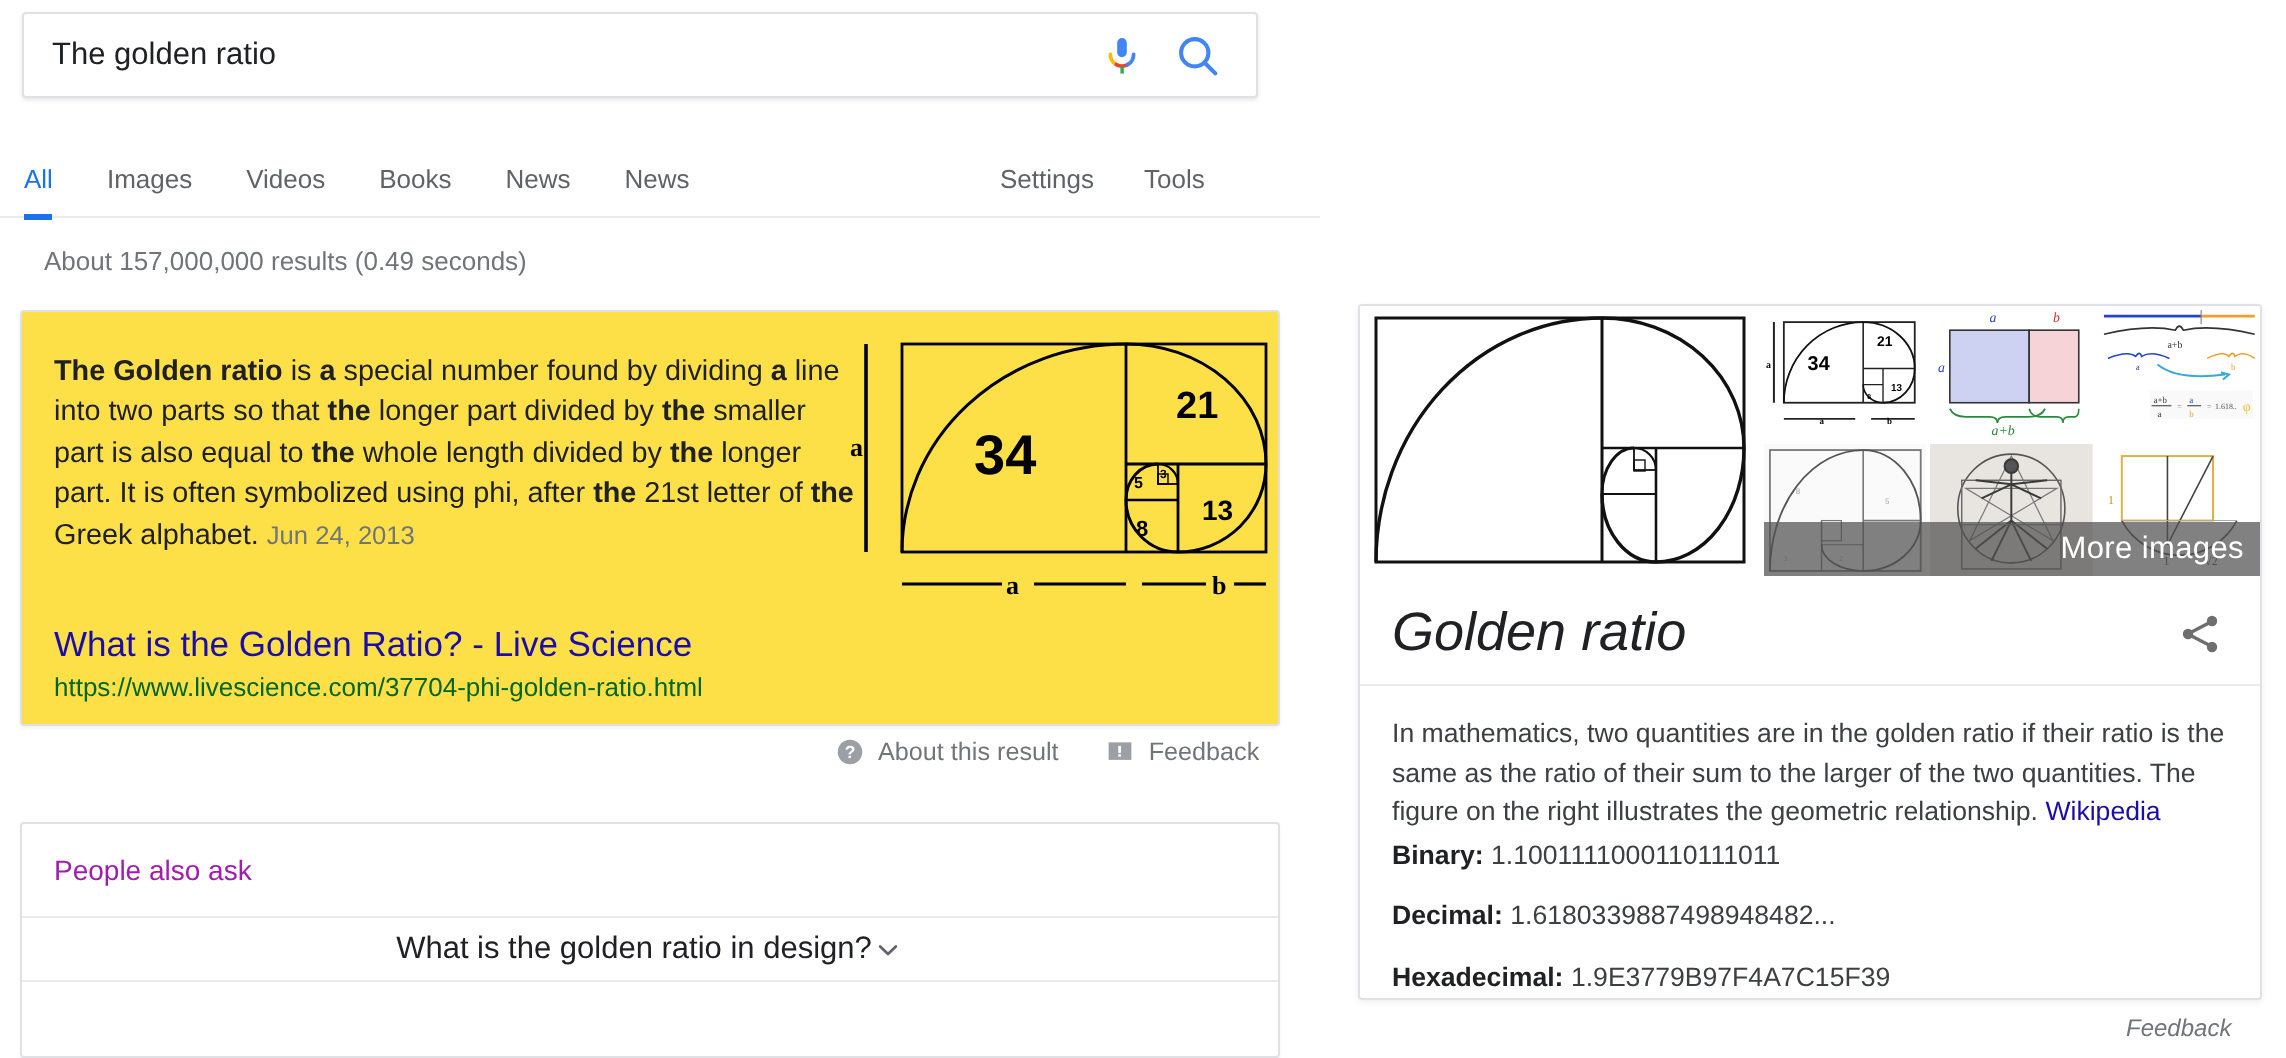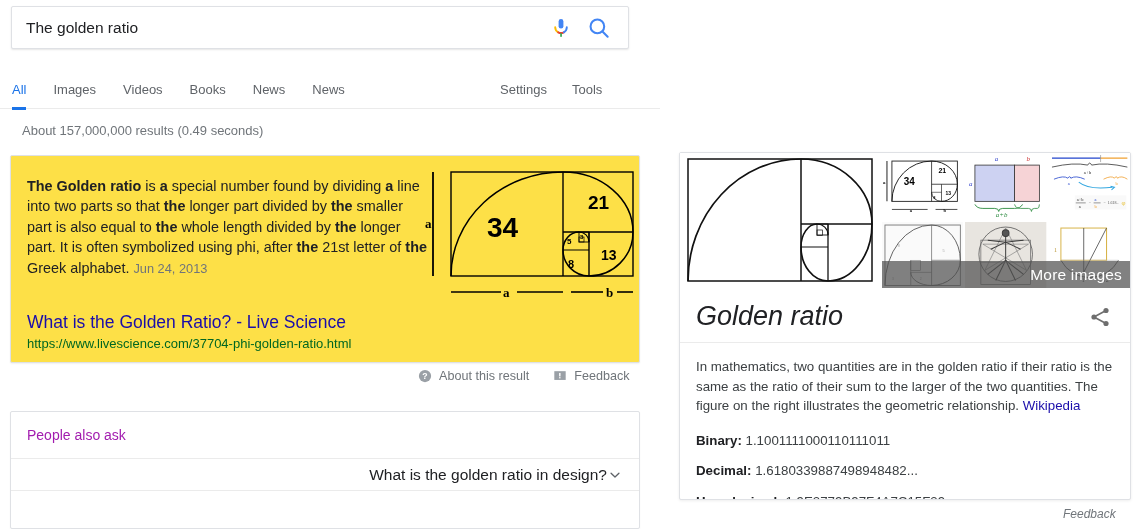--- a/index.html
+++ b/index.html
@@ -209,21 +209,21 @@
     padding-left: 16px;
     font-size: 14px;
     color: #a21caf;
     border-bottom: 1px solid #ebebeb;
     box-sizing: border-box;
   }
   .paa-item {
     height: 32px;
     display: flex;
     align-items: center;
-    justify-content: flex-end;
+    justify-content: center;
     padding: 0 16px 0 16px;
     font-size: 15.5px;
     color: #202124;
     border-bottom: 1px solid #ebebeb;
     cursor: pointer;
     box-sizing: border-box;
   }
   .paa-item:last-child { border-bottom: none; margin-top: 36px; }
   .chev {
     width: 16px; height: 16px;
@@ -316,21 +316,21 @@
     font-size: 13.3px;
     line-height: 1.48;
     color: #3c4043;
     margin: 0;
   }
   .kp-desc a {
     color: #1a0dab;
     text-decoration: none;
     cursor: pointer;
   }
-  .kp-facts { margin-top: 15px; }
+  .kp-facts { margin-top: 2px; }
   .kp-fact {
     font-size: 13.3px;
     color: #3c4043;
     line-height: 1.45;
     margin-bottom: 11px;
   }
   .kp-fact b { font-weight: bold; color: #202124; }
 
   .kp-feedback {
     position: absolute;

